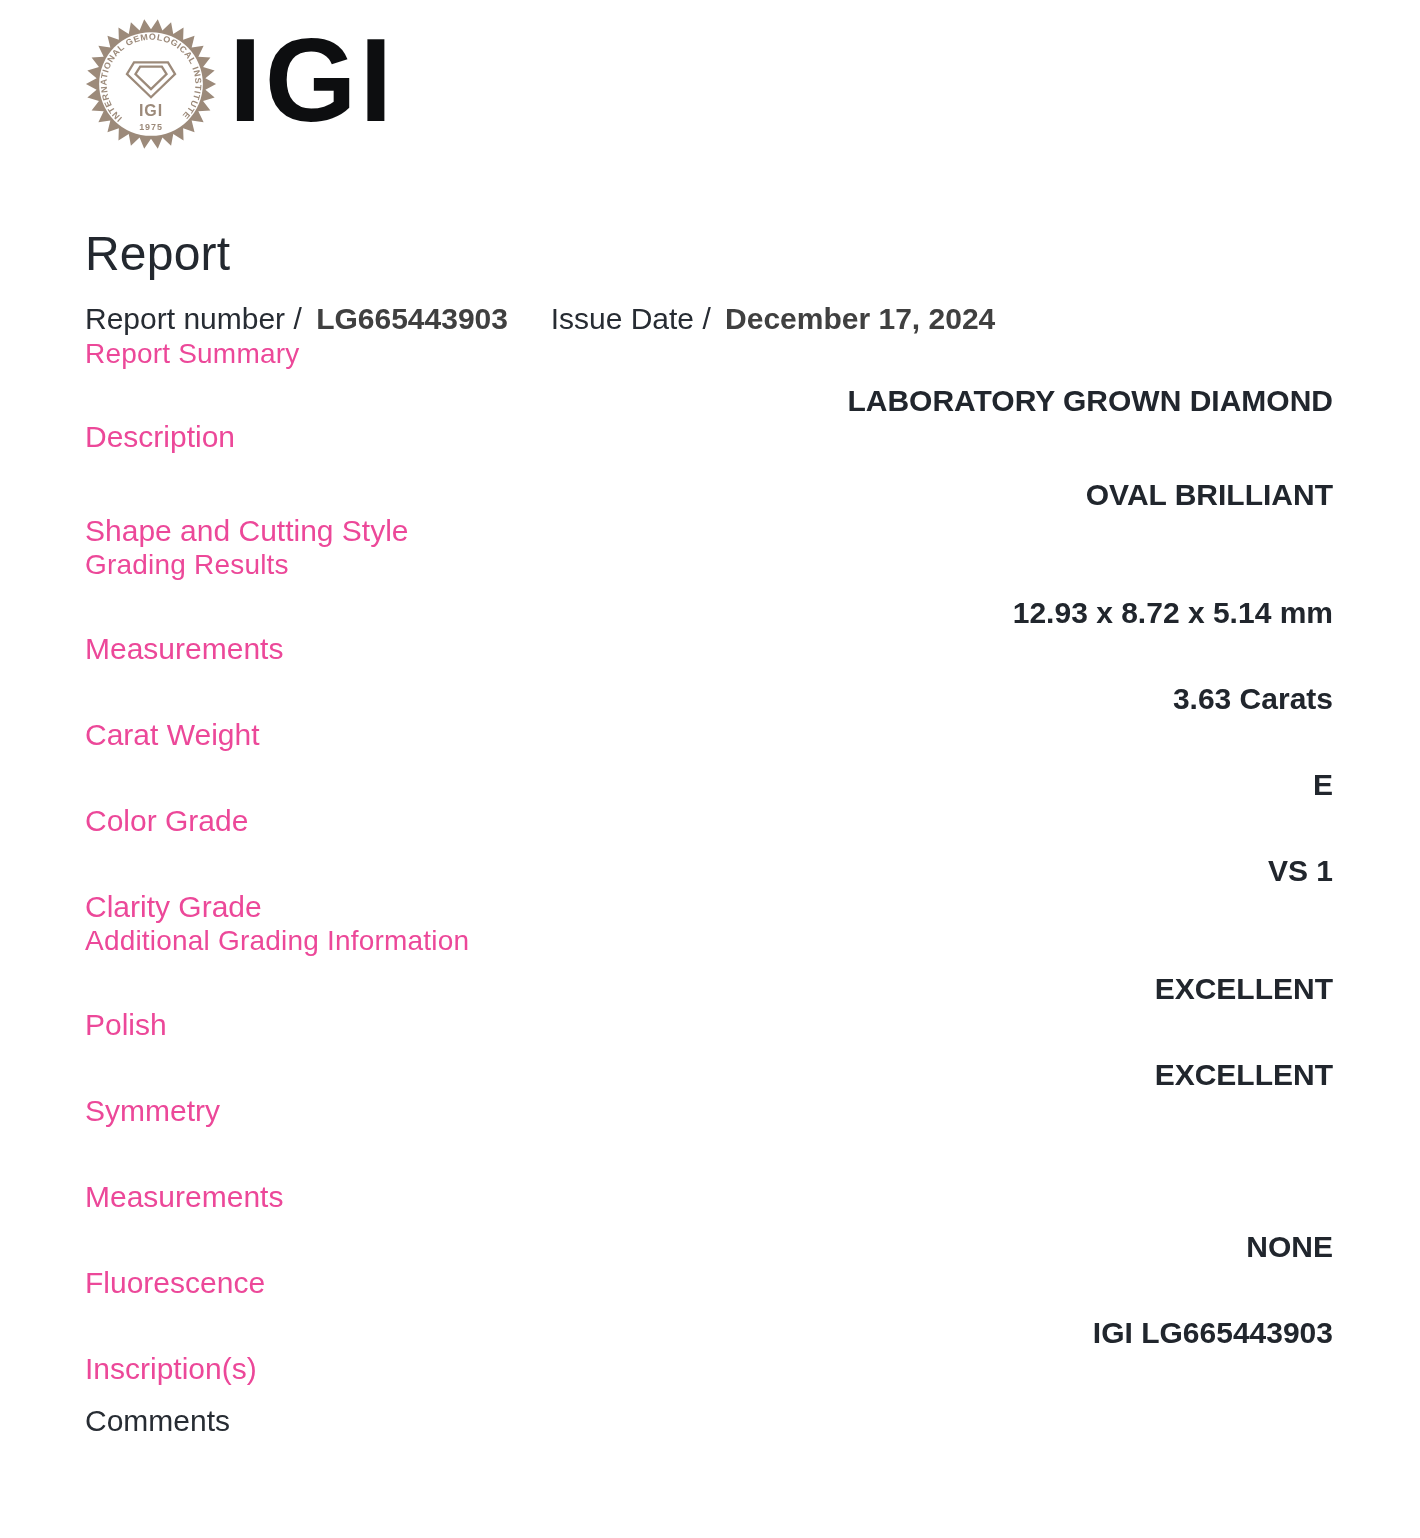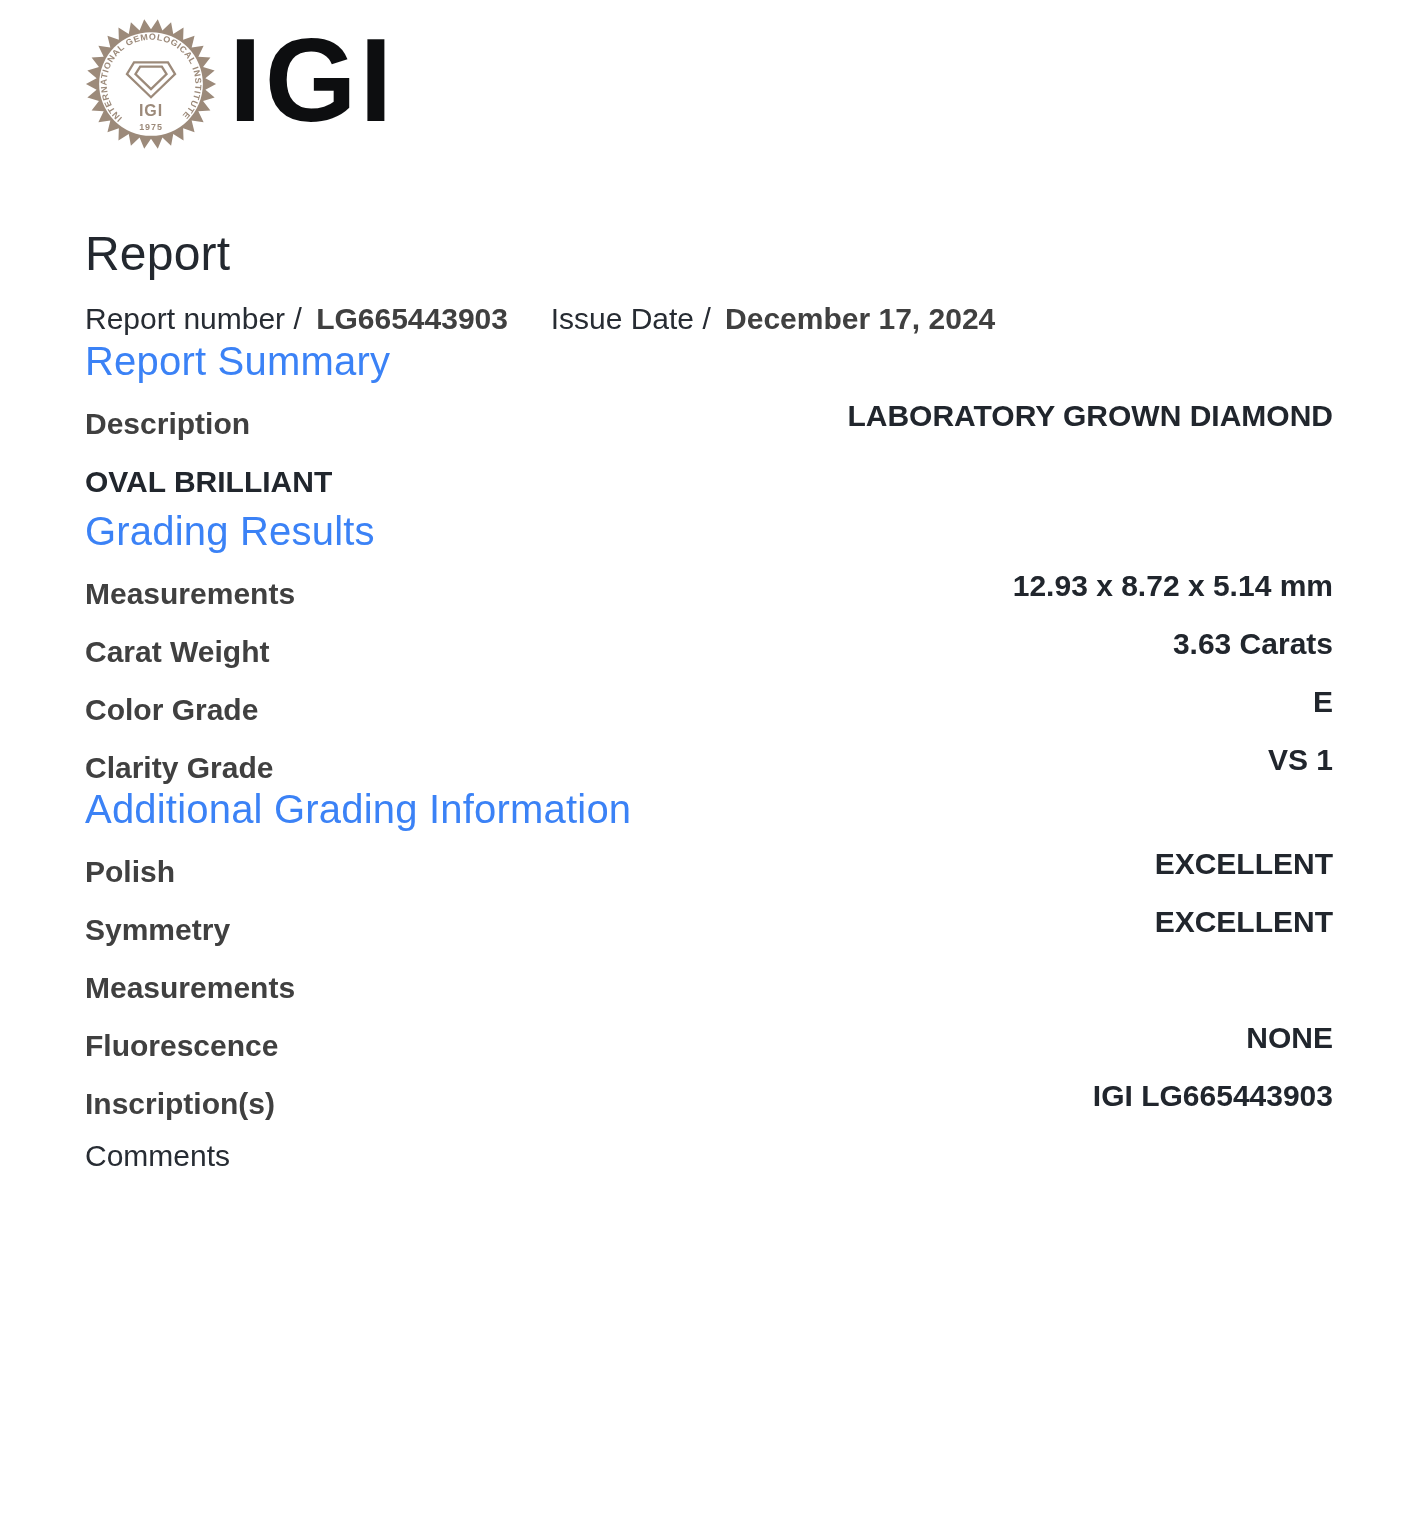--- a/index.html
+++ b/index.html
@@ -54,39 +54,39 @@
     font-size: 30px;
     line-height: 1.2;
     color: #272c33;
     white-space: nowrap;
   }
   .meta .strong { font-weight: 700; color: #404040; }
   .meta .gap { display: inline-block; width: 26px; }
   .meta .lbl { margin-right: 6px; }
   
   h2.section-heading {
-    font-size: 40px;
+    font-size: 28px;
     font-weight: 500;
     line-height: 1.2;
     margin: 0;
-    color: #3b82f6;
+    color: #ec4899;
     letter-spacing: 0.2px;
   }
   .h2-summary    { margin-top: 34px; }
   .h2-grading    { margin-top: 88px; }
   .h2-additional { margin-top: 24px; }
 
   .kv-row {
     display: flex;
     justify-content: space-between;
     align-items: flex-start;
     font-size: 30px;
     line-height: 34px;
   }
-  .kv-label { color: #404040; font-weight: 700; }
+  .kv-label { color: #ec4899; font-weight: 400; margin-top: 28px; }
   .kv-value {
     color: #21262d;
     font-weight: 700;
     text-align: right;
     transform: translateY(-8px);
     white-space: nowrap;
   }
   .summary-rows .kv-row:first-child { margin-top: 22px; }
   .summary-rows .kv-row + .kv-row   { margin-top: 32px; }
   .grading-rows .kv-row:first-child { margin-top: 22px; }
@@ -150,20 +150,21 @@
     <span class="strong">December 17, 2024</span>
   </div>
 
   <h2 class="section-heading h2-summary">Report Summary</h2>
   <div class="summary-rows">
     <div class="kv-row">
       <span class="kv-label">Description</span>
       <span class="kv-value">LABORATORY GROWN DIAMOND</span>
     </div>
     <div class="kv-row">
+      <span class="kv-label">Shape and Cutting Style</span>
       <span class="kv-value">OVAL BRILLIANT</span>
     </div>
   </div>
 
   <h2 class="section-heading h2-grading">Grading Results</h2>
   <div class="grading-rows">
     <div class="kv-row">
       <span class="kv-label">Measurements</span>
       <span class="kv-value">12.93 x 8.72 x 5.14 mm</span>
     </div>

